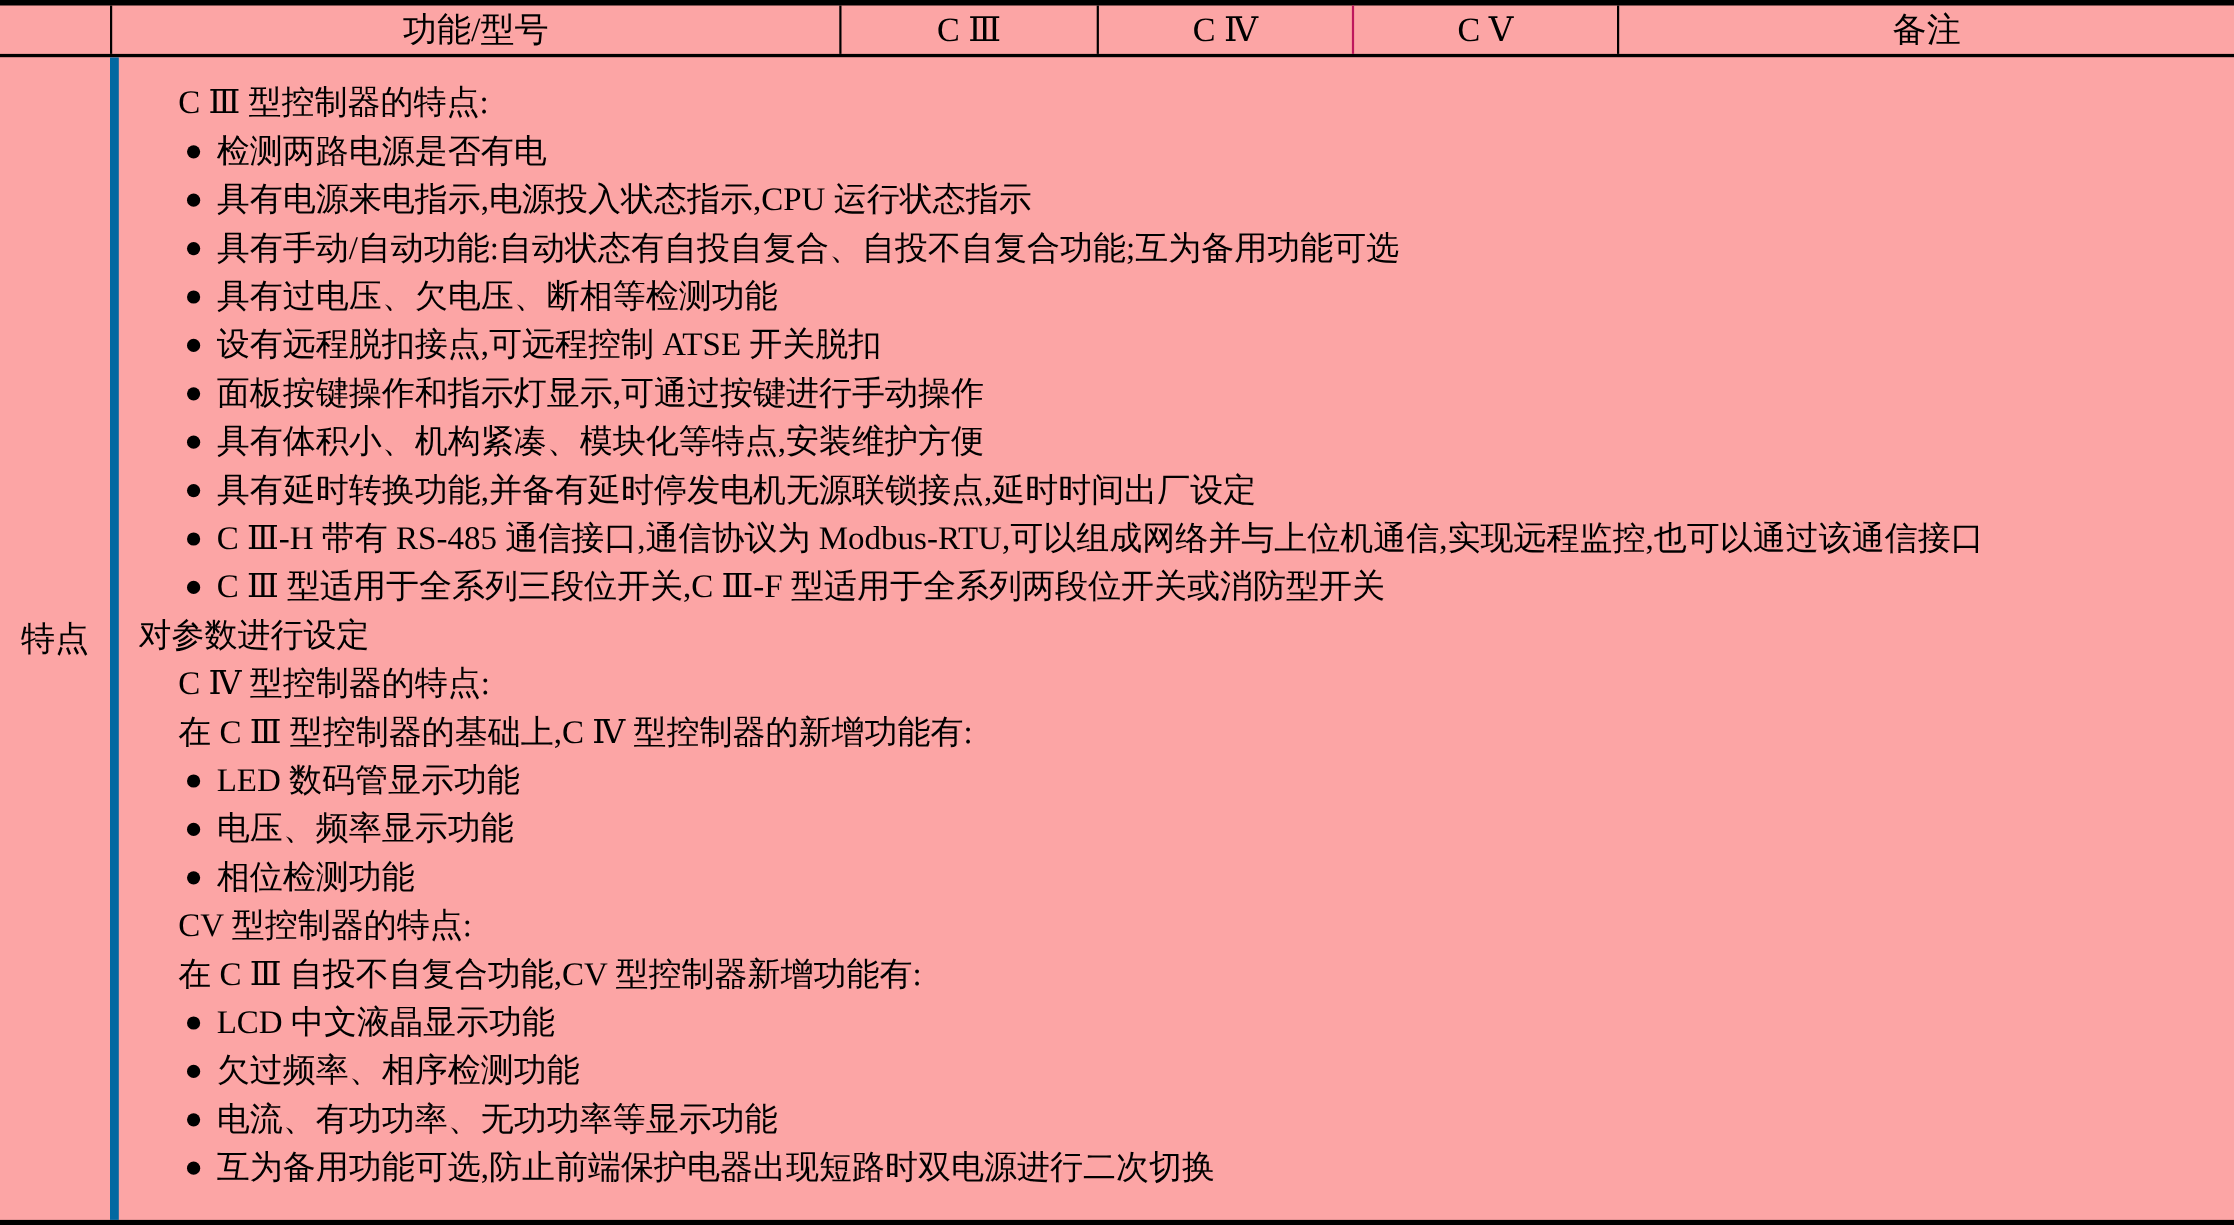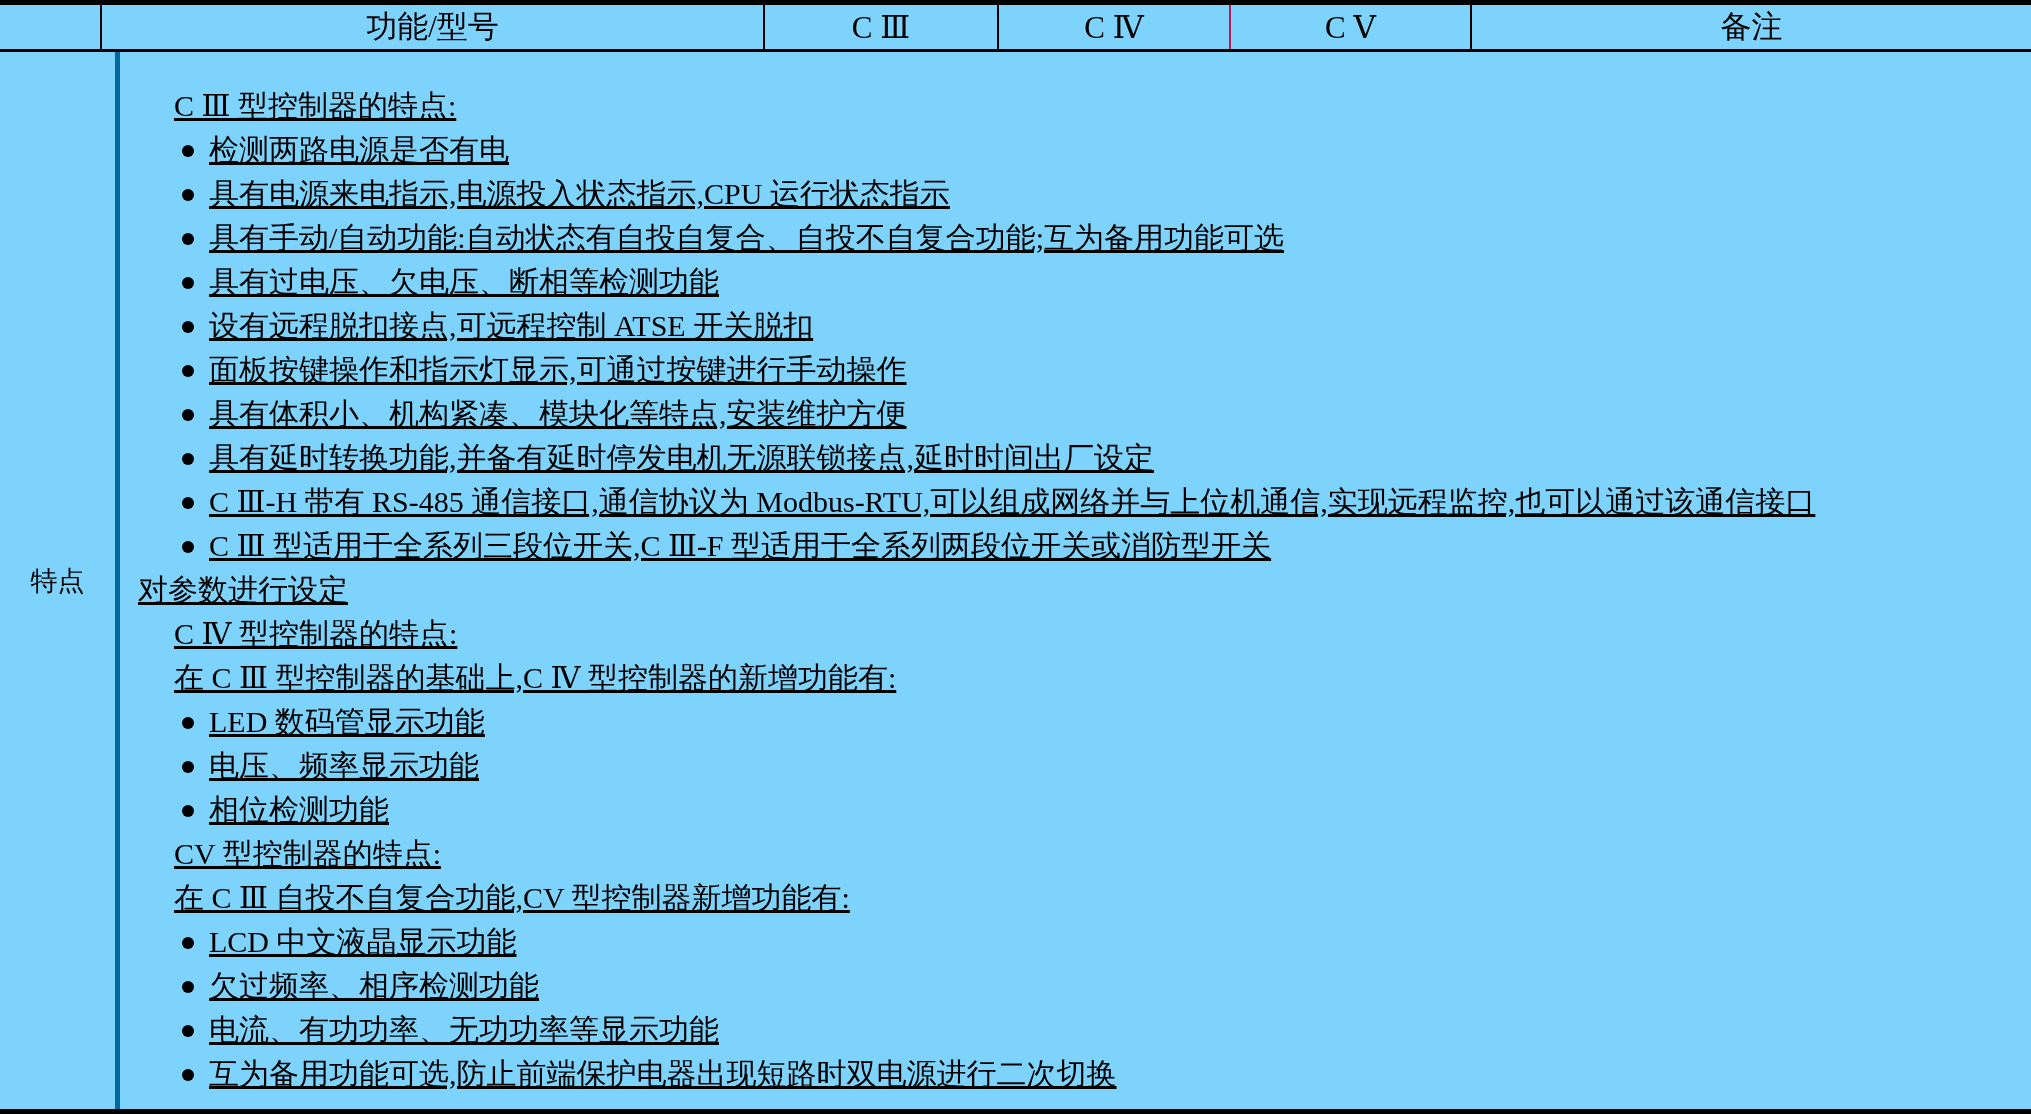--- a/index.html
+++ b/index.html
@@ -1,21 +1,21 @@
 <!DOCTYPE html>
 <html><head>
 <meta charset="utf-8">
 <style>
   * { margin: 0; padding: 0; box-sizing: border-box; }
   html, body { background: #ffffff; }
   .screenshot {
     position: relative;
     width: 2031px;
     height: 1114px;
-    background: #7dd3fc;
+    background: #fca5a5;
     color: #000000;
     font-family: "Liberation Serif", "DejaVu Serif", serif;
     overflow: hidden;
   }
   .table {
     width: 100%;
     height: 100%;
     border-top: 5px solid #000000;
     border-bottom: 5px solid #000000;
     display: flex;
@@ -40,33 +40,32 @@
   .c2 { width: 234px; border-left: 2px solid #000000; }
   .c3 { width: 232px; border-left: 2px solid #000000; }
   .c4 { width: 241px; border-left: 2px solid #be185d; }
   .c5 { flex: 1;      border-left: 2px solid #000000; }
   .body-row {
     display: flex;
     flex: 1 1 auto;
     overflow: hidden;
   }
   .label-cell {
-    width: 115px;
+    width: 100px;
     flex: 0 0 auto;
     display: flex;
     align-items: center;
     justify-content: center;
-    font-size: 27px;
+    font-size: 31px;
   }
   .content-cell {
     flex: 1 1 auto;
-    border-left: 5px solid #0369a1;
-    padding-top: 32px;
+    border-left: 8px solid #0369a1;
+    padding-top: 20px;
     overflow: hidden;
-    text-decoration: underline;
   }
   .line {
     height: 44px;
     line-height: 44px;
     font-size: 30px;
     white-space: nowrap;
     overflow: visible;
   }
   .line.head  { padding-left: 54px; }
   .line.flush { padding-left: 18px; }

